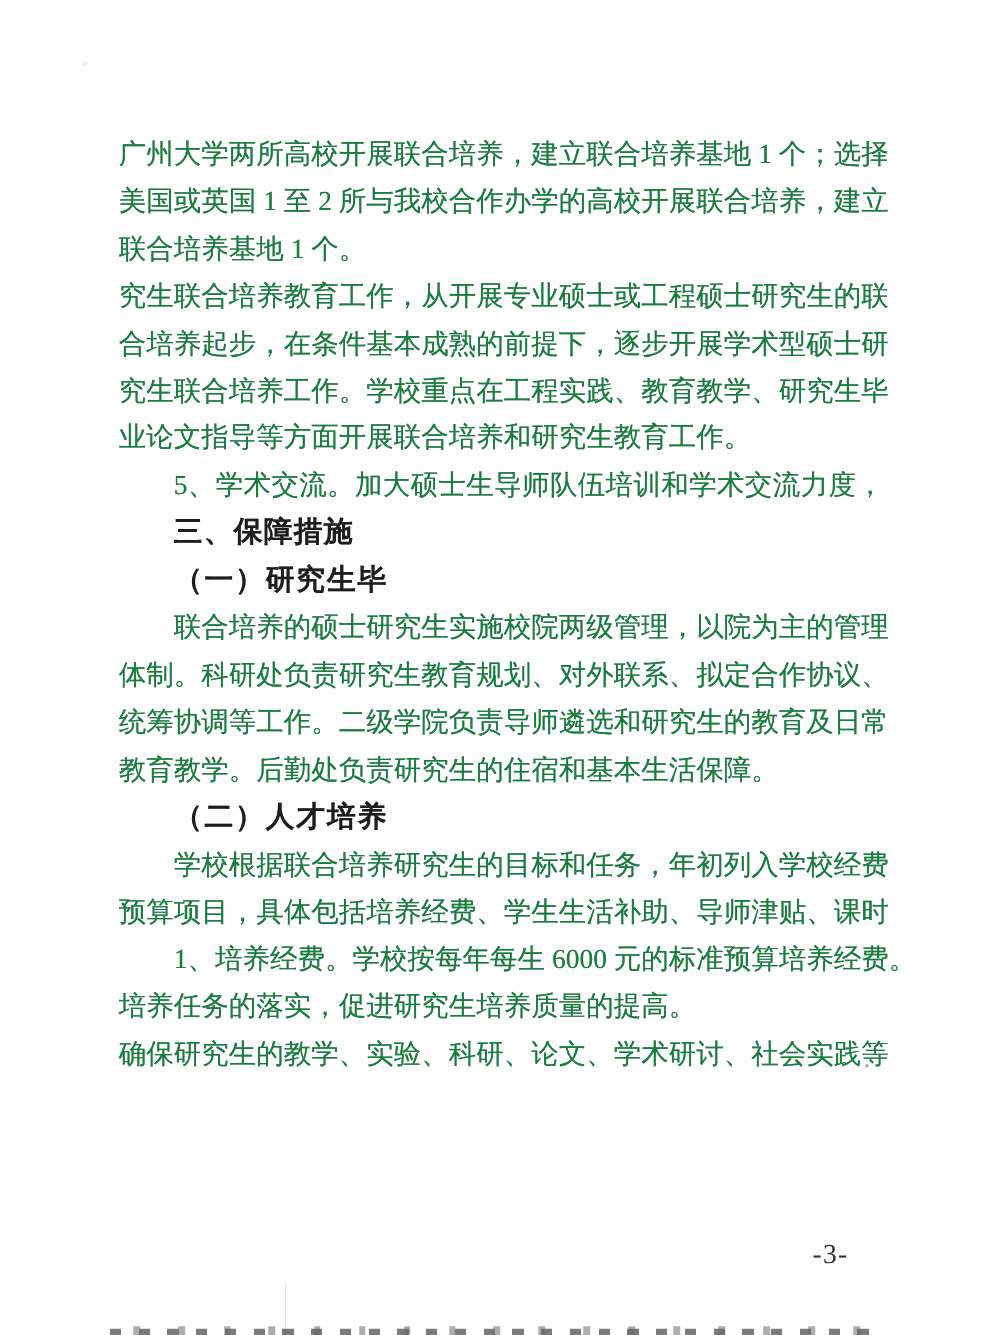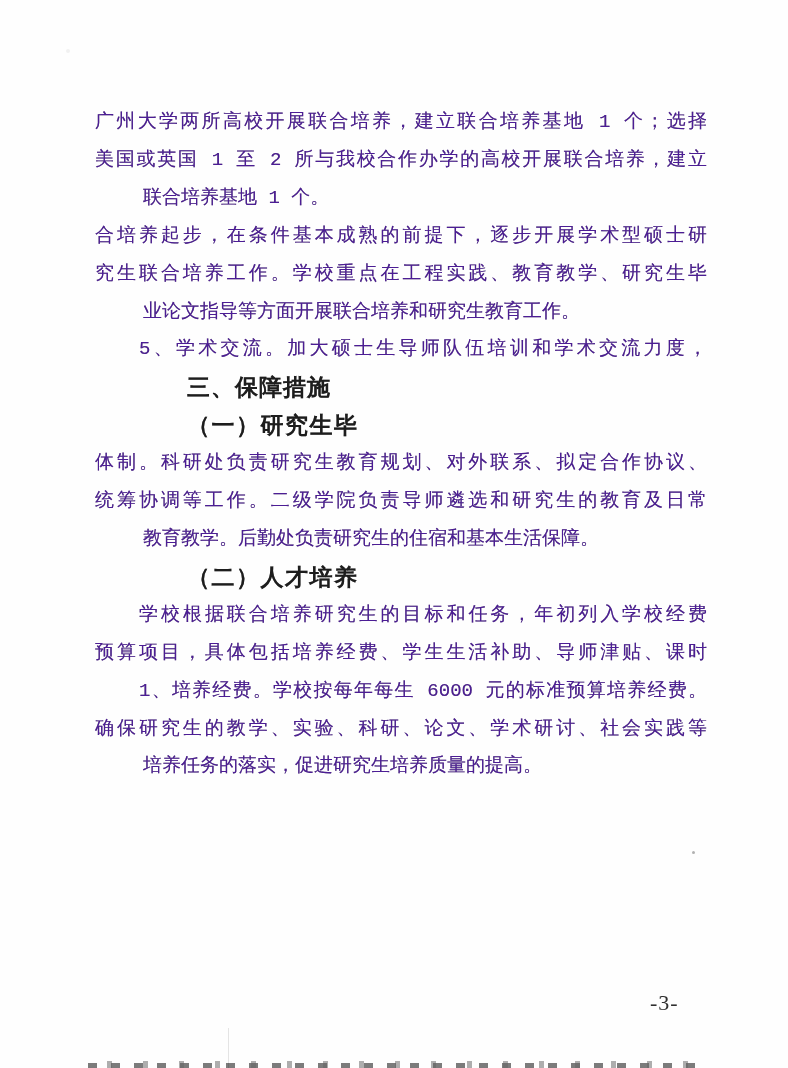--- a/index.html
+++ b/index.html
@@ -19,33 +19,32 @@
     inset: 0;
     background: #fefefe;
   }
   .text-column {
     position: absolute;
     left: 95px;
     top: 104px;
     width: 612px;
   }
   .line {
-    font-family: Liberation Mono, monospace;
-    font-size: 19px;
+    font-family: Liberation Serif, serif;
+    font-size: 22px;
     line-height: 37.9px;
-    color: #4c1d95;
+    color: #15803d;
     text-align: justify;
     text-align-last: justify;
     text-justify: inter-character;
     white-space: nowrap;
     text-shadow: 0 0 0.5px rgba(45,45,45,0.55);
   }
   .line.last {
     text-align-last: left;
-    margin-left: 48px;
   }
   .line.indent {
     padding-left: 44px;
   }
   .line.heading {
     white-space: nowrap;
     text-align: right;
     text-align-last: left;
     font-weight: 700;
     font-size: 23px;
@@ -113,35 +112,37 @@
 </style>
 </head>
 <body>
 
 <div class="page">
 
   <div class="text-column">
       <div class="line">广州大学两所高校开展联合培养，建立联合培养基地 1 个；选择</div>
       <div class="line">美国或英国 1 至 2 所与我校合作办学的高校开展联合培养，建立</div>
       <div class="line last">联合培养基地 1 个。</div>
+      <div class="line">究生联合培养教育工作，从开展专业硕士或工程硕士研究生的联</div>
       <div class="line">合培养起步，在条件基本成熟的前提下，逐步开展学术型硕士研</div>
       <div class="line">究生联合培养工作。学校重点在工程实践、教育教学、研究生毕</div>
       <div class="line last">业论文指导等方面开展联合培养和研究生教育工作。</div>
       <div class="line indent">5、学术交流。加大硕士生导师队伍培训和学术交流力度，</div>
       <div class="line heading sans indent last">三、保障措施</div>
       <div class="line heading kai indent last">（一）研究生毕</div>
+      <div class="line indent">联合培养的硕士研究生实施校院两级管理，以院为主的管理</div>
       <div class="line">体制。科研处负责研究生教育规划、对外联系、拟定合作协议、</div>
       <div class="line">统筹协调等工作。二级学院负责导师遴选和研究生的教育及日常</div>
       <div class="line last">教育教学。后勤处负责研究生的住宿和基本生活保障。</div>
       <div class="line heading kai indent last">（二）人才培养</div>
       <div class="line indent">学校根据联合培养研究生的目标和任务，年初列入学校经费</div>
       <div class="line">预算项目，具体包括培养经费、学生生活补助、导师津贴、课时</div>
       <div class="line indent">1、培养经费。学校按每年每生 6000 元的标准预算培养经费。</div>
+      <div class="line last">培养任务的落实，促进研究生培养质量的提高。</div>
       <div class="line">确保研究生的教学、实验、科研、论文、学术研讨、社会实践等</div>
-      <div class="line last">培养任务的落实，促进研究生培养质量的提高。</div>
     </div>
 
   <div class="page-number">-3-</div>
 
   <div class="clipped-row"></div>
   <div class="fold-line"></div>
   <div class="speck-1"></div>
   <div class="speck-2"></div>
 
 </div>

